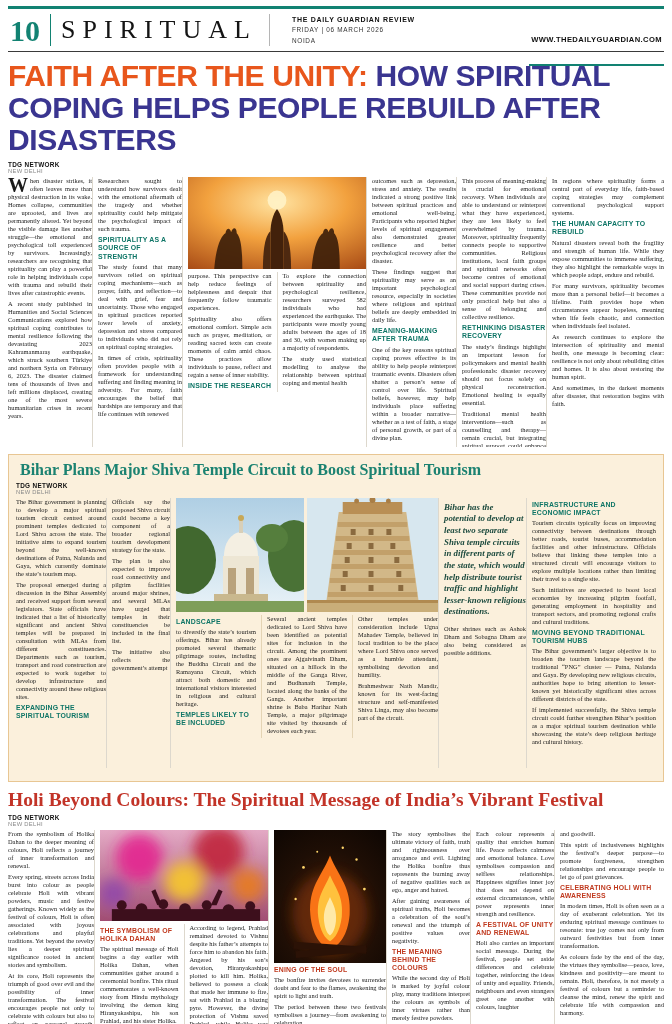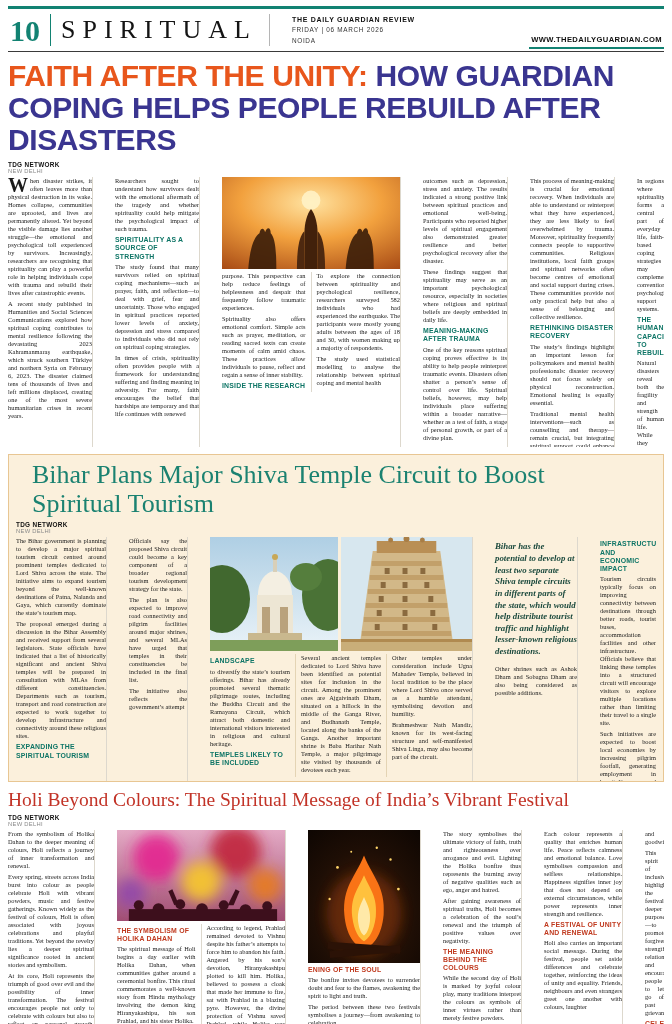--- a/index.html
+++ b/index.html
@@ -12,65 +12,65 @@
             padding:5px 0 5px;}
   .mh-left{display:flex;align-items:center;}
   .page-num{font-size:30px;font-weight:bold;color:#128272;line-height:0.9;padding:0 10px 0 2px;}
   .vrule{width:1px;height:32px;background:#128272;margin-right:10px;}
   .vrule.gray{background:#b5b5b5;margin-left:12px;}
   .section-title{font-size:26px;letter-spacing:7px;color:#141414;line-height:1;text-align:center;}
   .mh-info{font-family:"Liberation Sans",sans-serif;font-size:6.4px;letter-spacing:0.7px;
            color:#333;line-height:1.6;padding-left:12px;}
   .mh-info .b{font-weight:bold;font-size:7px;color:#111;}
   .website{font-family:"Liberation Sans",sans-serif;font-weight:bold;font-size:7.6px;
-           letter-spacing:0.4px;color:#111;border-bottom:2px solid #128272;padding:0 2px 3px;}
+           letter-spacing:0.4px;color:#111;border-bottom:2px solid #128272;padding:0 2px 20px;}
   
   .main-headline{font-family:"Liberation Sans",sans-serif;font-weight:bold;font-size:30px;
                  line-height:1.07;letter-spacing:-0.4px;margin:8px 0 5px;}
   .hl-accent{color:#E8561C;}
   .hl-rest{color:#3A3590;}
   .byline-block{margin:1px 0 3px;}
   .byline{font-family:"Liberation Sans",sans-serif;font-weight:bold;font-size:6.4px;letter-spacing:0.3px;color:#111;}
   .dateline{font-family:"Liberation Sans",sans-serif;font-size:5.8px;color:#8a8a8a;letter-spacing:0.3px;}
   
   .cols{display:flex;overflow:hidden;}
   .cols>*{min-width:0;overflow:hidden;}
-  .cols>*+*{border-left:1px solid #ddd8cd;padding-left:22px;}
+  .cols>*+*{border-left:1px solid #ddd8cd;padding-left:5px;}
   .paras p{font-size:6.4px;line-height:1.25;text-align:justify;margin:0 0 3px;}
   .subhead{font-family:"Liberation Sans",sans-serif;font-size:6.9px;font-weight:bold;
            color:#0E7566;margin:3px 0 2px;line-height:1.18;letter-spacing:0.2px;}
   .subhead.red{color:#C03A1F;}
   figure{margin:0;}
   figure svg{display:block;width:100%;height:auto;}
   .article-cols{height:270px;margin-top:3px;}
   .w84{flex:0 0 84px;} .w182{flex:0 0 178px;}
   .flex1{flex:1;}
   .group-cols{display:flex;margin-top:3px;}
   .group-cols>*{min-width:0;}
   .group-cols>*+*{border-left:1px solid #ddd8cd;margin-left:5px;padding-left:5px;}
   .gcol{flex:1;}
   [data-name="main-col1"] p:first-of-type::first-letter{
       float:left;font-size:20px;line-height:15px;padding:1px 2px 0 0;font-weight:bold;}
   
   .bihar-box{margin-top:7px;background:#FBF0DC;border:1px solid #E8C693;
              padding:5px 7px;height:328px;box-sizing:border-box;overflow:hidden;}
-  .bihar-headline{font-size:26px;font-weight:normal;color:#1B8271;margin:1px 16px 3px;line-height:1.1;}
+  .bihar-headline{font-size:16px;font-weight:bold;color:#1B8271;margin:1px 4px 3px;line-height:1.1;}
   .bihar-cols{height:270px;}
   .bw90{flex:0 0 90px;} .bw58{flex:0 0 58px;} .bw262{flex:0 0 262px;} .bw82{flex:0 0 82px;}
   .bihar-photos{display:flex;gap:3px;margin-bottom:3px;}
   .bihar-photos figure:first-child{flex:0 0 128px;}
   .bihar-photos figure:last-child{flex:1;}
   .bihar-mid-cols{display:flex;}
   .bihar-mid-cols>*{flex:1;min-width:0;}
   .bihar-mid-cols>*+*{border-left:1px solid #e4d4b4;margin-left:5px;padding-left:5px;}
   .pull-quote{font-style:italic;font-size:8.8px;line-height:1.32;color:#1C4A3E;
               margin:4px 0 7px;font-weight:bold;}
   
   .holi-section{margin-top:7px;}
-  .holi-headline{font-size:19.5px;font-weight:normal;color:#C23327;margin:1px 0 3px;line-height:1.1;}
+  .holi-headline{font-size:19.5px;font-weight:bold;color:#C23327;margin:1px 0 3px;line-height:1.1;}
   .holi-cols{height:214px;}
   .hw86{flex:0 0 86px;} .hw168{flex:0 0 168px;} .hw112{flex:0 0 112px;} .hw78{flex:0 0 78px;}
 </style>
 </head>
 <body>
 
 <div class="page" data-name="newspaper-page">
 
   <header class="masthead" data-name="page-header">
     <div class="mh-left" data-name="masthead-left">
@@ -83,21 +83,21 @@
         <div data-name="masthead-date">FRIDAY | 06 MARCH 2026</div>
         <div data-name="masthead-city">NOIDA</div>
       </div>
     </div>
     <div class="mh-right" data-name="masthead-right">
       <span class="website" data-name="website-link">WWW.THEDAILYGUARDIAN.COM</span>
     </div>
   </header>
 
   <section data-name="main-article">
-    <h1 class="main-headline" data-name="main-headline"><span class="hl-accent" data-name="headline-accent">FAITH AFTER THE UNITY: </span><span class="hl-rest" data-name="headline-rest">HOW GUARDIAN COPING HELPS PEOPLE REBUILD AFTER DISASTERS</span></h1>
+    <h1 class="main-headline" data-name="main-headline"><span class="hl-accent" data-name="headline-accent">FAITH AFTER THE UNITY: </span><span class="hl-rest" data-name="headline-rest">HOW SPIRITUAL COPING HELPS PEOPLE REBUILD AFTER DISASTERS</span></h1>
     <div class="byline-block" data-name="main-byline-block">
       <div class="byline" data-name="byline">TDG NETWORK</div>
       <div class="dateline" data-name="dateline">NEW DELHI</div>
     </div>
     <div class="cols article-cols" data-name="main-article-columns">
       <div class="w84" data-name="main-col1">
         <div class="paras">
             <p data-name="body-paragraph">When disaster strikes, it often leaves more than physical destruction in its wake. Homes collapse, communities are uprooted, and lives are permanently altered. Yet beyond the visible damage lies another struggle—the emotional and psychological toll experienced by survivors. Increasingly, researchers are recognising that spirituality can play a powerful role in helping individuals cope with trauma and rebuild their lives after catastrophic events.</p>
             <p data-name="body-paragraph">A recent study published in Humanities and Social Sciences Communications explored how spiritual coping contributes to mental resilience following the devastating 2023 Kahramanmaraş earthquake, which struck southern Türkiye and northern Syria on February 6, 2023. The disaster claimed tens of thousands of lives and left millions displaced, creating one of the most severe humanitarian crises in recent years.</p>
           </div>

